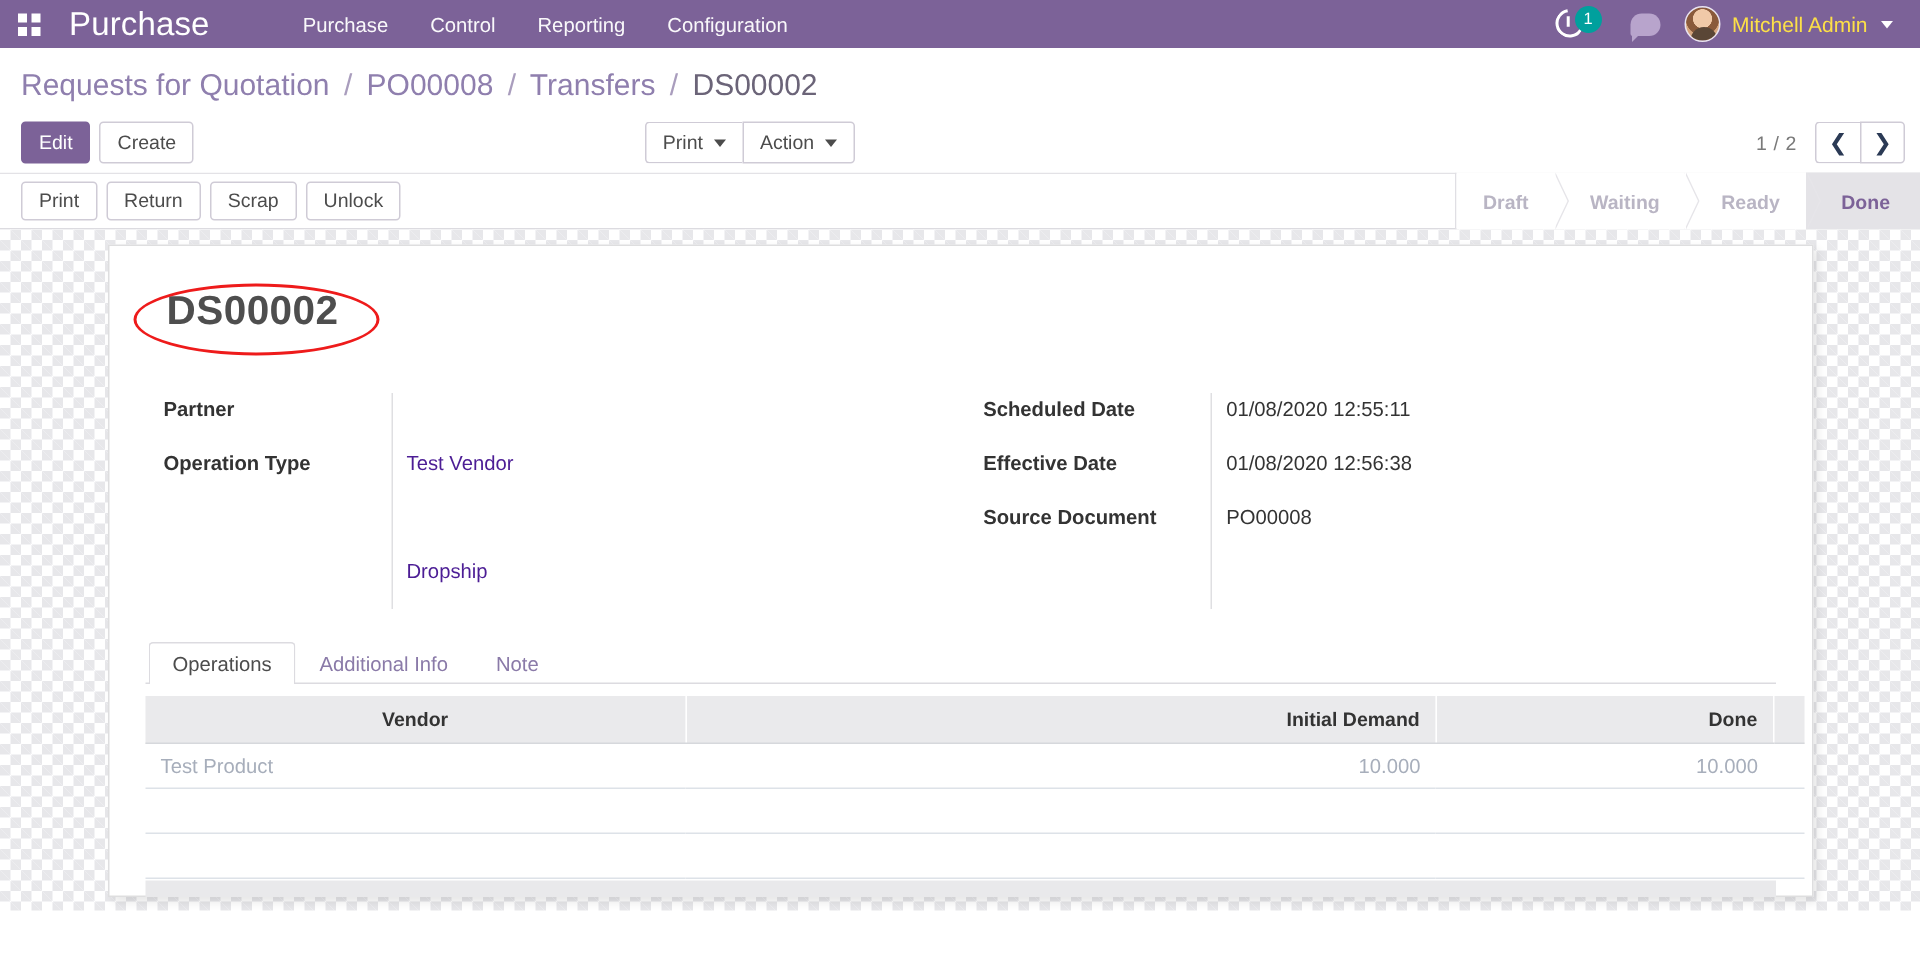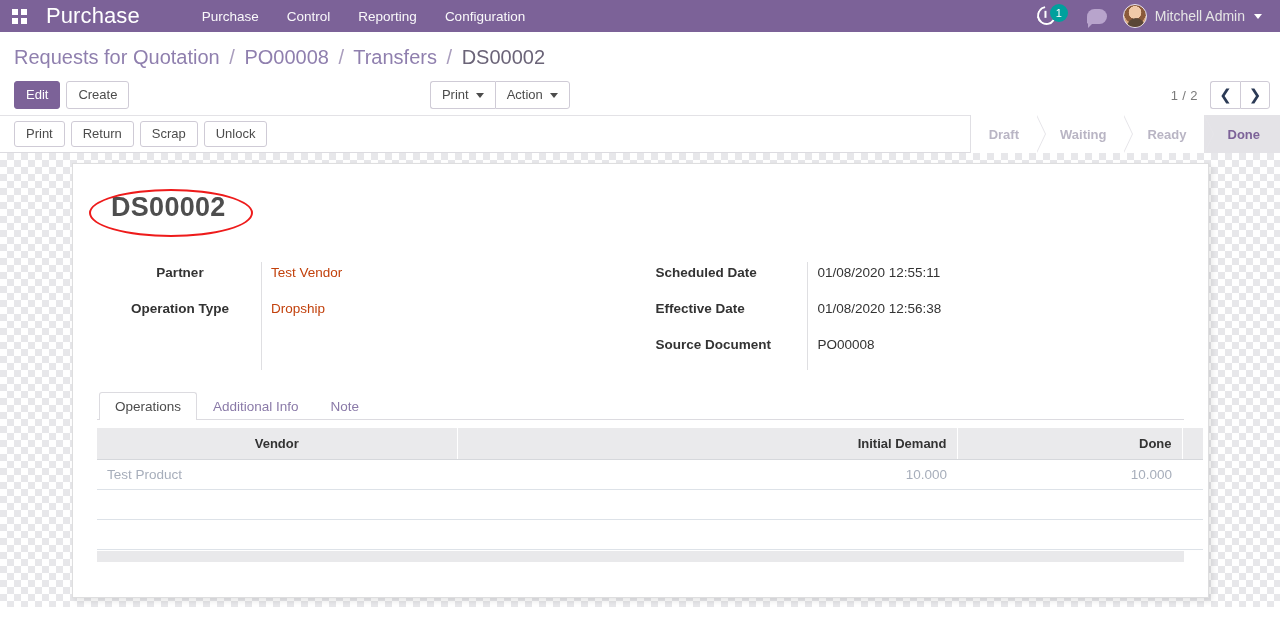--- a/index.html
+++ b/index.html
@@ -115,21 +115,21 @@
     position: relative;
   }
   .avatar:after {
     content: "";
     position: absolute;
     left: 3px; bottom: 0;
     width: 18px; height: 9px;
     background: #5a4636;
     border-radius: 9px 9px 0 0;
   }
-  .user-name { color: #e5e5e5; font-size: 14px; white-space: nowrap; }
+  .user-name { color: #fde047; font-size: 14px; white-space: nowrap; }
   .caret-down {
     width: 0; height: 0;
     border-left: 4px solid transparent;
     border-right: 4px solid transparent;
     border-top: 5px solid #ffffff;
     margin-left: 1px;
   }
 
   
   .breadcrumb-bar {
@@ -333,35 +333,35 @@
   .fgroup.right { width: 540px; }
   .flabels { padding-right: 10px; }
   .flabel {
     font-size: 13.5px;
     font-weight: bold;
     color: #333333;
     height: 36px;
     line-height: 22px;
     white-space: nowrap;
   }
-  .flabels.lw1 { width: 152px; text-align: center; }
+  .flabels.lw1 { width: 152px; }
   .flabels.lw2 { width: 152px; }
   .fvalues {
     border-left: 1px solid #dfdfe2;
     padding-left: 9px;
     padding-top: 0;
   }
   .fvalue {
     font-size: 13.5px;
     height: 36px;
     line-height: 22px;
     color: #333333;
     white-space: nowrap;
   }
-  .fvalue.link { color: #c2410c; cursor: pointer; }
+  .fvalue.link { color: #4c1d95; cursor: pointer; margin-top: 36px; }
 
   
   .notebook { margin-top: 22px; padding: 0 6px 0 6px; }
   .nb-tabs {
     display: flex;
     align-items: flex-end;
     border-bottom: 1px solid #dcdbe0;
     height: 28px;
     padding-left: 2px;
     text-align: right;

